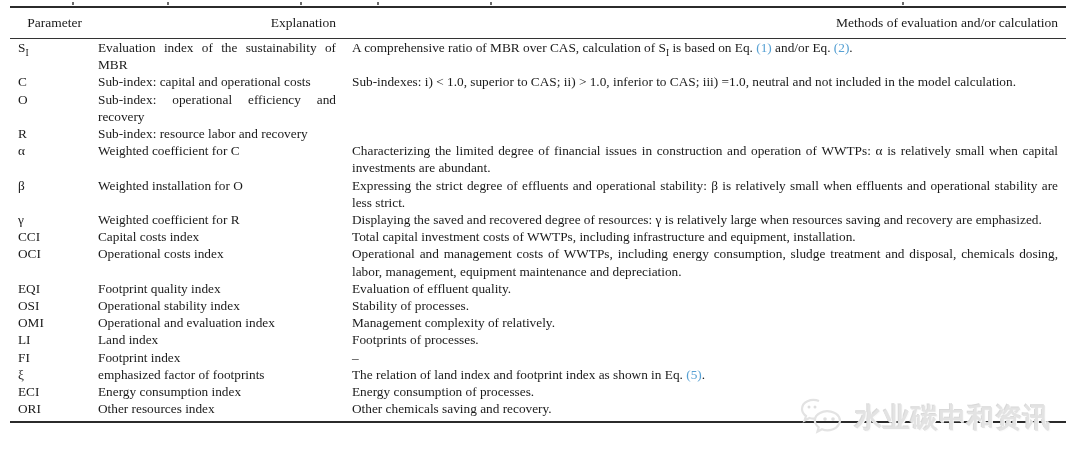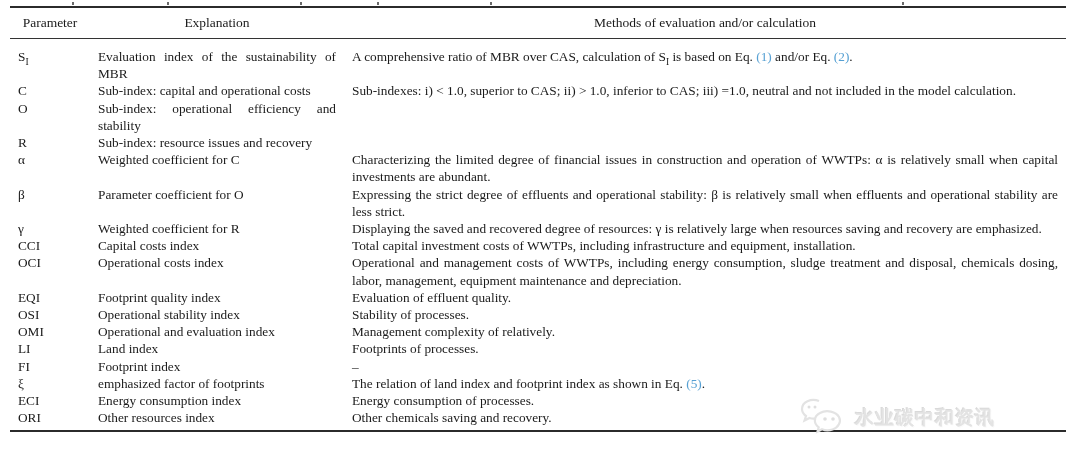--- a/index.html
+++ b/index.html
@@ -12,41 +12,41 @@
 
   table.paramtable {
     position:absolute; left:10px; top:6px; width:1056px;
     border-collapse:collapse; table-layout:fixed;
     border-top:2px solid var(--rule,#2b2b2b);
     border-bottom:2px solid var(--rule,#2b2b2b);
   }
   .paramtable col.c-param { width:80px; }
   .paramtable col.c-expl  { width:254px; }
   .paramtable thead th {
-    font-weight:normal; text-align:center; font-size:13.5px; line-height:17px;
+    font-weight:normal; text-align:right; font-size:13.5px; line-height:17px;
     padding:6px 8px 7px 8px; border-bottom:1.4px solid #333; color:#1a1a1a;margin-top:40px;
   }
   .paramtable tbody td {
     vertical-align:top; font-size:13.3px; line-height:17.2px;
     padding:0 8px; color:#1a1a1a;
   }
-  .paramtable tbody tr:first-child td { padding-top:9px; }
+  .paramtable tbody tr:first-child td { }
   .paramtable tbody tr:last-child  td { padding-bottom:4px;margin-top:16px; }
   td.expl, td.methods { text-align:justify; }
   sub { font-size:0.72em; line-height:0; }
   .eq-link { color:var(--link,#56a0d3); cursor:pointer; text-decoration:none; }
 
   .watermark {
     position:absolute; left:798px; top:390px; width:270px; height:56px;
     display:flex; align-items:center; gap:7px;
     color:var(--wm,#e3e3e3); user-select:none;
   }
   .wm-icon { flex:0 0 auto; display:block; }
   .wm-text {
-    font-family:"DejaVu Sans", sans-serif; font-weight:bold; font-size:19px;
+    font-family:"DejaVu Sans", sans-serif; font-weight:bold; font-size:27px;
     letter-spacing:1px; white-space:nowrap;
     color:var(--wm,#e3e3e3);
     text-shadow:1px 1px 0 #fbfbfb, -1px -1px 0 #d9d9d9;
   }
 </style>
 </head>
 <body>
 
 <div class="page">
 
@@ -78,34 +78,34 @@
           <td class="expl">Evaluation index of the sustainability of MBR</td>
           <td class="methods">A comprehensive ratio of MBR over CAS, calculation of S<sub>I</sub> is based on Eq. <span class="eq-link">(1)</span> and/or Eq. <span class="eq-link">(2)</span>.</td>
         </tr>
         <tr>
           <td class="param">C</td>
           <td class="expl">Sub-index: capital and operational costs</td>
           <td class="methods" rowspan="3">Sub-indexes: i) &lt; 1.0, superior to CAS; ii) &gt; 1.0, inferior to CAS; iii) =1.0, neutral and not included in the model calculation.</td>
         </tr>
         <tr>
           <td class="param">O</td>
-          <td class="expl">Sub-index: operational efficiency and stability</td>
+          <td class="expl">Sub-index: operational efficiency and recovery</td>
         </tr>
         <tr>
           <td class="param">R</td>
-          <td class="expl">Sub-index: resource issues and recovery</td>
+          <td class="expl">Sub-index: resource labor and recovery</td>
         </tr>
         <tr>
           <td class="param">α</td>
           <td class="expl">Weighted coefficient for C</td>
           <td class="methods">Characterizing the limited degree of financial issues in construction and operation of WWTPs: α is relatively small when capital investments are abundant.</td>
         </tr>
         <tr>
           <td class="param">β</td>
-          <td class="expl">Parameter coefficient for O</td>
+          <td class="expl">Weighted installation for O</td>
           <td class="methods">Expressing the strict degree of effluents and operational stability: β is relatively small when effluents and operational stability are less strict.</td>
         </tr>
         <tr>
           <td class="param">γ</td>
           <td class="expl">Weighted coefficient for R</td>
           <td class="methods">Displaying the saved and recovered degree of resources: γ is relatively large when resources saving and recovery are emphasized.</td>
         </tr>
         <tr>
           <td class="param">CCI</td>
           <td class="expl">Capital costs index</td>

